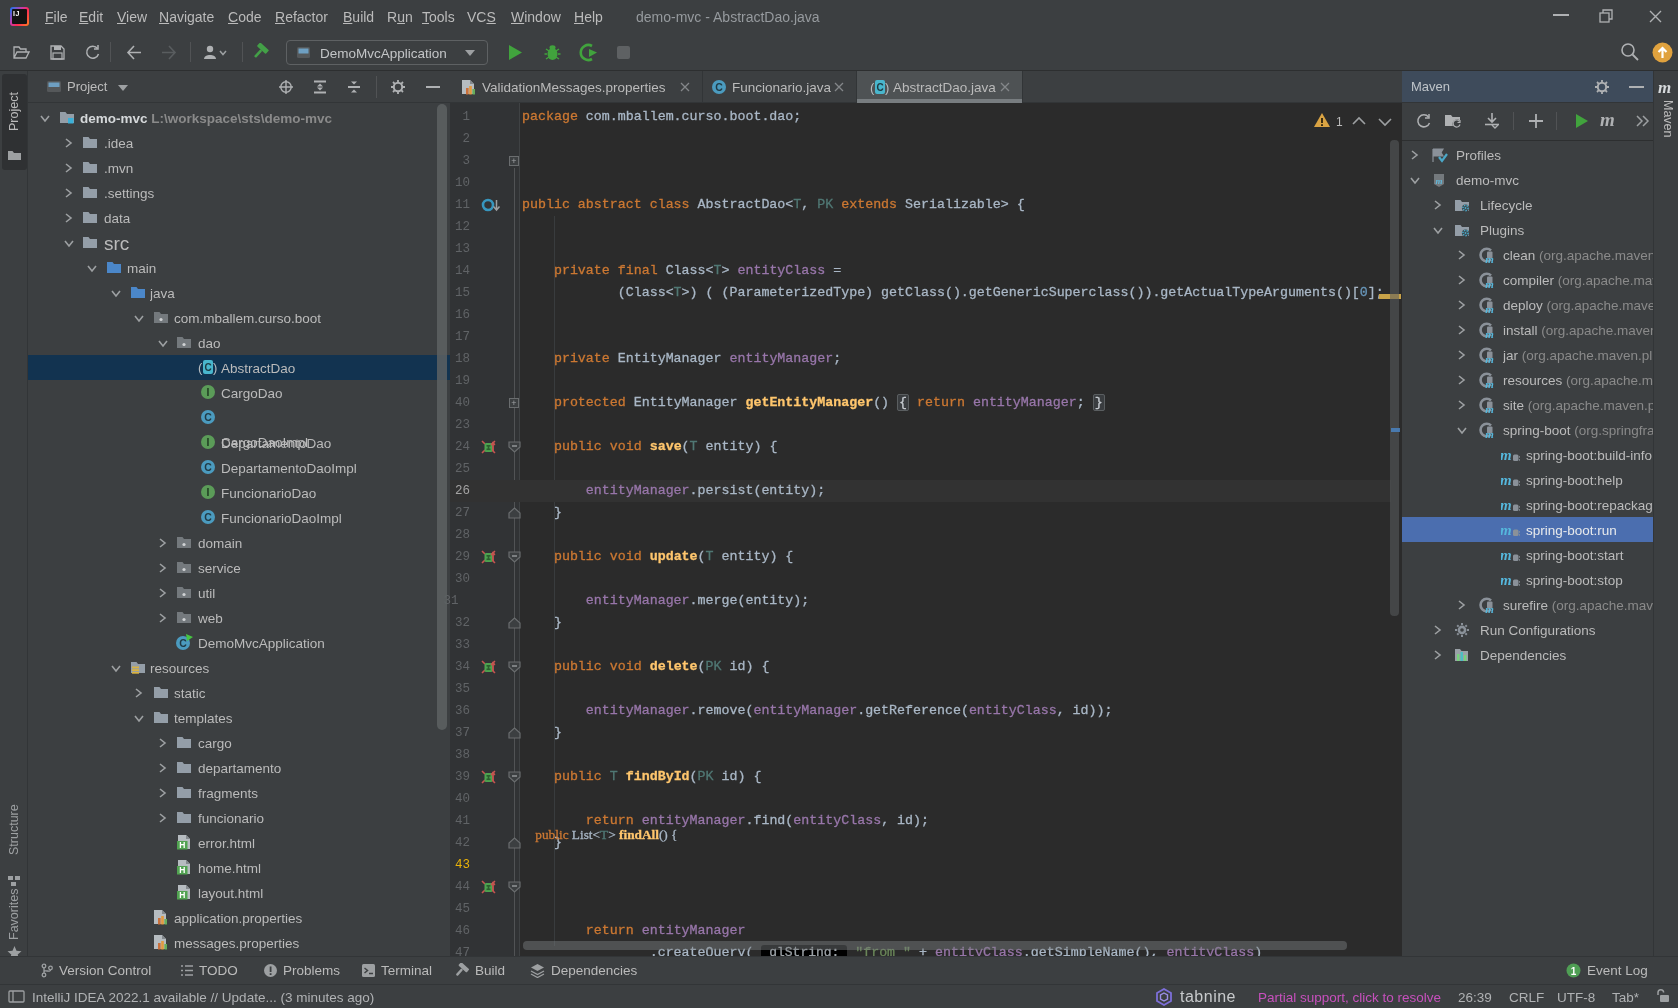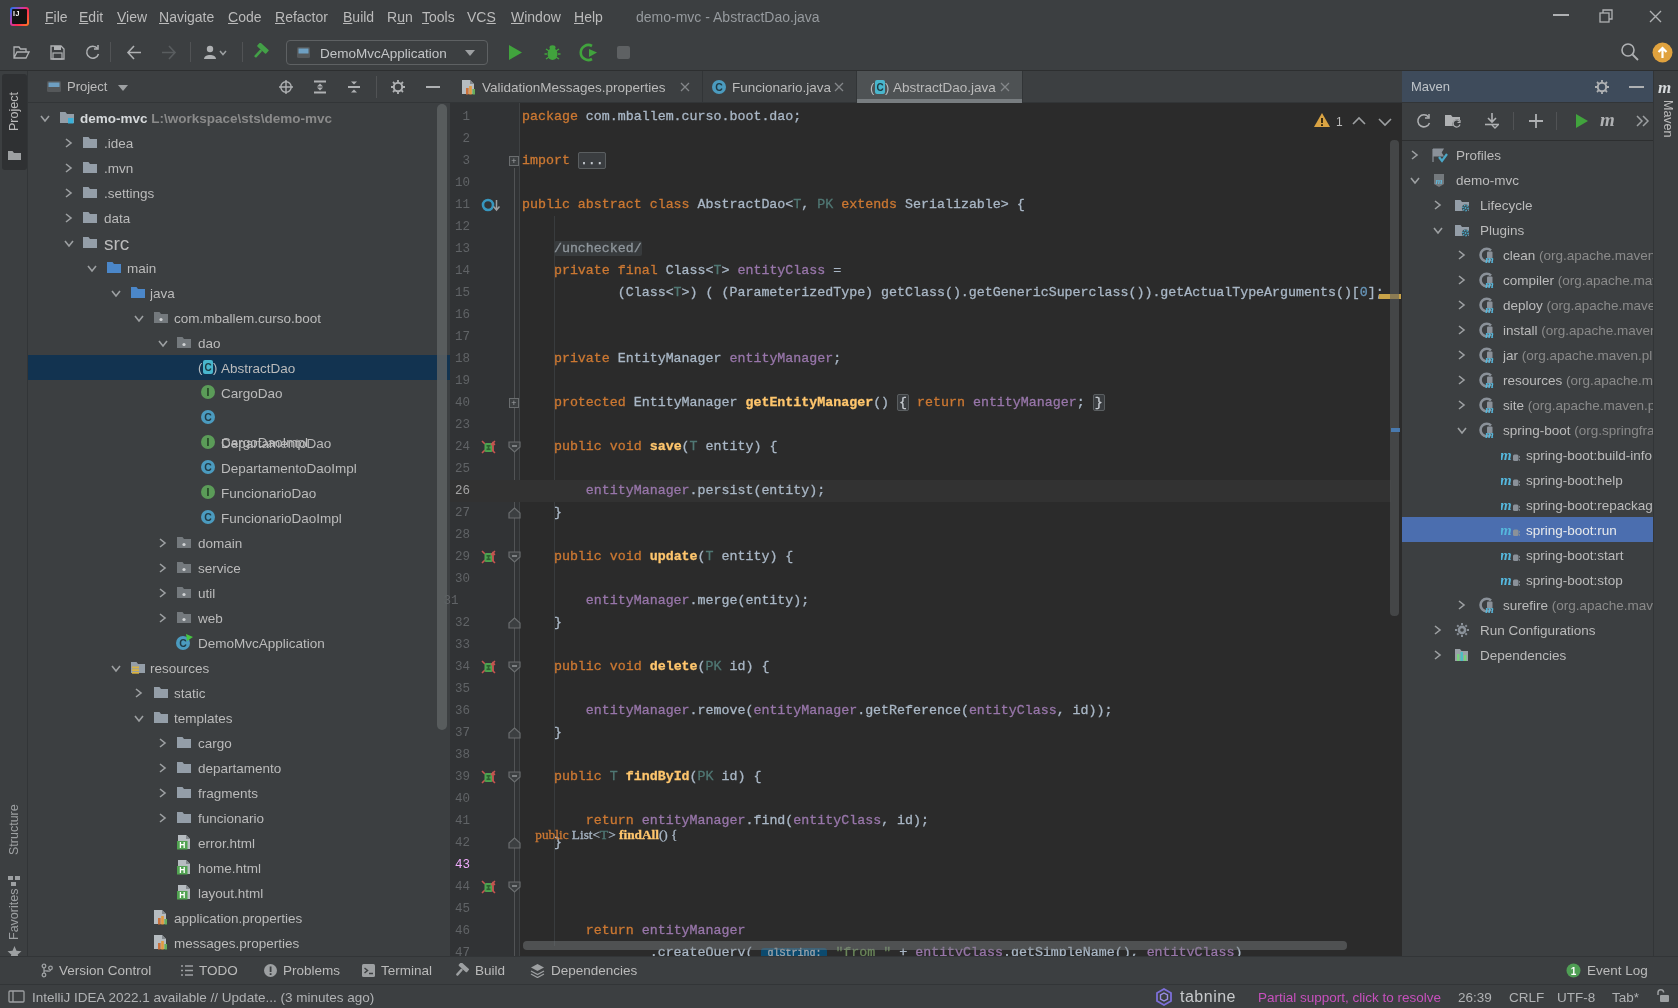--- a/index.html
+++ b/index.html
@@ -3,21 +3,21 @@
 *{margin:0;padding:0;box-sizing:border-box}
 html,body{width:1678px;height:1008px;background:#2b2b2b;overflow:hidden}
 body,div{font-family:"Liberation Sans",sans-serif}
 span{font-family:inherit}
 #root{position:relative;width:1678px;height:1008px;background:#3c3f41;color:#bbbbbb;font-size:13px}
 #root div{position:absolute}
 .k{color:#cc7832}.fd{color:#9876aa}.md{color:#ffc66d;font-weight:bold}.an{color:#bbb529}
 .tp{color:#507874}.nm{color:#6897bb}.st{color:#6a8759}
 .fold{background:#3a3d40;color:#c6cbd0;border:1px solid #5a5e60;border-radius:2px;padding:0 1px}
 .fold2{background:#383b3d;color:#8f969c;border-radius:2px}
-.hint{background:#0c4a6e;color:#9da3a8;border-radius:3px;font-size:10px}
+.hint{background:#000000;color:#9da3a8;border-radius:3px;font-size:13px}
 svg{position:absolute}
 </style></head><body>
 <div id="root">
 <div style="left:0px;top:0px;width:1678px;height:34px;background:#3c3f41"></div>
 <div style="left:10px;top:7px;width:19px;height:19px;background:linear-gradient(125deg,#087cfa 0%,#cc39a4 40%,#fe2857 60%,#fc801d 100%);border-radius:3px"></div>
 <div style="left:12px;top:9px;width:15px;height:15px;background:#131313;border-radius:1px"></div>
 <div style="left:13px;top:10px;width:12px;height:7px;color:#fff;font-size:7px;font-weight:bold;letter-spacing:0.5px;line-height:7px">IJ</div>
 <div style="left:45px;top:8px;width:60px;height:18px;font-size:14px;color:#bbbbbb;line-height:18px"><span style="text-decoration:underline">F</span>ile</div>
 <div style="left:79px;top:8px;width:60px;height:18px;font-size:14px;color:#bbbbbb;line-height:18px"><span style="text-decoration:underline">E</span>dit</div>
 <div style="left:117px;top:8px;width:60px;height:18px;font-size:14px;color:#bbbbbb;line-height:18px"><span style="text-decoration:underline">V</span>iew</div>
@@ -438,27 +438,25 @@
 <div style="left:1022px;top:71px;width:1px;height:32px;background:#323537"></div>
 <div style="left:450px;top:103px;width:69px;height:853px;background:#313335"></div>
 <div style="left:519px;top:103px;width:1px;height:853px;background:#3f4244"></div>
 <div style="left:514px;top:168px;width:1px;height:788px;background:#515355"></div>
 <div style="left:554px;top:216px;width:1px;height:730px;background:#393c3e"></div>
 <div style="left:450px;top:480px;width:941px;height:22px;background:#323232"></div>
 <div style="left:432px;top:106px;width:38px;height:22px;line-height:22px;font-family:'Liberation Mono',monospace;font-size:12.5px;color:#606366;text-align:right;overflow:hidden">1</div>
 <div style="left:522px;top:106px;width:869px;height:22px;line-height:22px;white-space:pre;font-family:'Liberation Mono',monospace;font-size:13.3px;color:#a9b7c6;overflow:hidden;-webkit-text-stroke:0.3px"><span class="k">package</span> com.mballem.curso.boot.dao;</div>
 <div style="left:432px;top:128px;width:38px;height:22px;line-height:22px;font-family:'Liberation Mono',monospace;font-size:12.5px;color:#606366;text-align:right;overflow:hidden">2</div>
 <div style="left:432px;top:150px;width:38px;height:22px;line-height:22px;font-family:'Liberation Mono',monospace;font-size:12.5px;color:#606366;text-align:right;overflow:hidden">3</div>
-<div style="left:522px;top:150px;width:869px;height:22px;line-height:22px;white-space:pre;font-family:'Liberation Mono',monospace;font-size:13.3px;color:#a9b7c6;overflow:hidden;-webkit-text-stroke:0.3px"><span class="k">import</span> <span class="fold">...</span></div>
 <div style="left:432px;top:172px;width:38px;height:22px;line-height:22px;font-family:'Liberation Mono',monospace;font-size:12.5px;color:#606366;text-align:right;overflow:hidden">10</div>
 <div style="left:432px;top:194px;width:38px;height:22px;line-height:22px;font-family:'Liberation Mono',monospace;font-size:12.5px;color:#606366;text-align:right;overflow:hidden">11</div>
 <div style="left:522px;top:194px;width:869px;height:22px;line-height:22px;white-space:pre;font-family:'Liberation Mono',monospace;font-size:13.3px;color:#a9b7c6;overflow:hidden;-webkit-text-stroke:0.3px"><span class="k">public abstract class</span> AbstractDao&lt;<span class="tp">T</span>, <span class="tp">PK</span> <span class="k">extends</span> Serializable&gt; {</div>
 <div style="left:432px;top:216px;width:38px;height:22px;line-height:22px;font-family:'Liberation Mono',monospace;font-size:12.5px;color:#606366;text-align:right;overflow:hidden">12</div>
 <div style="left:432px;top:238px;width:38px;height:22px;line-height:22px;font-family:'Liberation Mono',monospace;font-size:12.5px;color:#606366;text-align:right;overflow:hidden">13</div>
-<div style="left:522px;top:238px;width:869px;height:22px;line-height:22px;white-space:pre;font-family:'Liberation Mono',monospace;font-size:13.3px;color:#a9b7c6;overflow:hidden;-webkit-text-stroke:0.3px">    <span class="fold2">/unchecked/</span></div>
 <div style="left:432px;top:260px;width:38px;height:22px;line-height:22px;font-family:'Liberation Mono',monospace;font-size:12.5px;color:#606366;text-align:right;overflow:hidden">14</div>
 <div style="left:522px;top:260px;width:869px;height:22px;line-height:22px;white-space:pre;font-family:'Liberation Mono',monospace;font-size:13.3px;color:#a9b7c6;overflow:hidden;-webkit-text-stroke:0.3px">    <span class="k">private final</span> Class&lt;<span class="tp">T</span>&gt; <span class="fd">entityClass</span> =</div>
 <div style="left:432px;top:282px;width:38px;height:22px;line-height:22px;font-family:'Liberation Mono',monospace;font-size:12.5px;color:#606366;text-align:right;overflow:hidden">15</div>
 <div style="left:522px;top:282px;width:869px;height:22px;line-height:22px;white-space:pre;font-family:'Liberation Mono',monospace;font-size:13.3px;color:#a9b7c6;overflow:hidden;-webkit-text-stroke:0.3px">            (Class&lt;<span class="tp">T</span>&gt;) ( (ParameterizedType) getClass().getGenericSuperclass()).getActualTypeArguments()[<span class="nm">0</span>];</div>
 <div style="left:432px;top:304px;width:38px;height:22px;line-height:22px;font-family:'Liberation Mono',monospace;font-size:12.5px;color:#606366;text-align:right;overflow:hidden">16</div>
 <div style="left:432px;top:326px;width:38px;height:22px;line-height:22px;font-family:'Liberation Mono',monospace;font-size:12.5px;color:#606366;text-align:right;overflow:hidden">17</div>
 <div style="left:432px;top:348px;width:38px;height:22px;line-height:22px;font-family:'Liberation Mono',monospace;font-size:12.5px;color:#606366;text-align:right;overflow:hidden">18</div>
 <div style="left:522px;top:348px;width:869px;height:22px;line-height:22px;white-space:pre;font-family:'Liberation Mono',monospace;font-size:13.3px;color:#a9b7c6;overflow:hidden;-webkit-text-stroke:0.3px">    <span class="k">private</span> EntityManager <span class="fd">entityManager</span>;</div>
 <div style="left:432px;top:370px;width:38px;height:22px;line-height:22px;font-family:'Liberation Mono',monospace;font-size:12.5px;color:#606366;text-align:right;overflow:hidden">19</div>
 <div style="left:432px;top:392px;width:38px;height:22px;line-height:22px;font-family:'Liberation Mono',monospace;font-size:12.5px;color:#606366;text-align:right;overflow:hidden">40</div>
@@ -488,21 +486,21 @@
 <div style="left:432px;top:722px;width:38px;height:22px;line-height:22px;font-family:'Liberation Mono',monospace;font-size:12.5px;color:#606366;text-align:right;overflow:hidden">37</div>
 <div style="left:522px;top:722px;width:869px;height:22px;line-height:22px;white-space:pre;font-family:'Liberation Mono',monospace;font-size:13.3px;color:#a9b7c6;overflow:hidden;-webkit-text-stroke:0.3px">    }</div>
 <div style="left:432px;top:744px;width:38px;height:22px;line-height:22px;font-family:'Liberation Mono',monospace;font-size:12.5px;color:#606366;text-align:right;overflow:hidden">38</div>
 <div style="left:432px;top:766px;width:38px;height:22px;line-height:22px;font-family:'Liberation Mono',monospace;font-size:12.5px;color:#606366;text-align:right;overflow:hidden">39</div>
 <div style="left:522px;top:766px;width:869px;height:22px;line-height:22px;white-space:pre;font-family:'Liberation Mono',monospace;font-size:13.3px;color:#a9b7c6;overflow:hidden;-webkit-text-stroke:0.3px">    <span class="k">public</span> <span class="tp">T</span> <span class="md">findById</span>(<span class="tp">PK</span> id) {</div>
 <div style="left:432px;top:788px;width:38px;height:22px;line-height:22px;font-family:'Liberation Mono',monospace;font-size:12.5px;color:#606366;text-align:right;overflow:hidden">40</div>
 <div style="left:432px;top:810px;width:38px;height:22px;line-height:22px;font-family:'Liberation Mono',monospace;font-size:12.5px;color:#606366;text-align:right;overflow:hidden">41</div>
 <div style="left:522px;top:810px;width:869px;height:22px;line-height:22px;white-space:pre;font-family:'Liberation Mono',monospace;font-size:13.3px;color:#a9b7c6;overflow:hidden;-webkit-text-stroke:0.3px">        <span class="k">return</span> <span class="fd">entityManager</span>.find(<span class="fd">entityClass</span>, id);</div>
 <div style="left:432px;top:832px;width:38px;height:22px;line-height:22px;font-family:'Liberation Mono',monospace;font-size:12.5px;color:#606366;text-align:right;overflow:hidden">42</div>
 <div style="left:522px;top:832px;width:869px;height:22px;line-height:22px;white-space:pre;font-family:'Liberation Mono',monospace;font-size:13.3px;color:#a9b7c6;overflow:hidden;-webkit-text-stroke:0.3px">    }</div>
-<div style="left:432px;top:854px;width:38px;height:22px;line-height:22px;font-family:'Liberation Mono',monospace;font-size:12.5px;color:#f0abfc;text-align:right;overflow:hidden">43</div>
+<div style="left:432px;top:854px;width:38px;height:22px;line-height:22px;font-family:'Liberation Mono',monospace;font-size:12.5px;color:#eab308;text-align:right;overflow:hidden">43</div>
 <div style="left:432px;top:876px;width:38px;height:22px;line-height:22px;font-family:'Liberation Mono',monospace;font-size:12.5px;color:#606366;text-align:right;overflow:hidden">44</div>
 <div style="left:522px;top:824px;width:869px;height:22px;line-height:22px;white-space:pre;font-family:Liberation Serif, serif;font-size:13.3px;color:#a9b7c6;overflow:hidden;-webkit-text-stroke:0.3px">    <span class="k">public</span> List&lt;<span class="tp">T</span>&gt; <span class="md">findAll</span>() {</div>
 <div style="left:432px;top:898px;width:38px;height:22px;line-height:22px;font-family:'Liberation Mono',monospace;font-size:12.5px;color:#606366;text-align:right;overflow:hidden">45</div>
 <div style="left:432px;top:920px;width:38px;height:22px;line-height:22px;font-family:'Liberation Mono',monospace;font-size:12.5px;color:#606366;text-align:right;overflow:hidden">46</div>
 <div style="left:522px;top:920px;width:869px;height:22px;line-height:22px;white-space:pre;font-family:'Liberation Mono',monospace;font-size:13.3px;color:#a9b7c6;overflow:hidden;-webkit-text-stroke:0.3px">        <span class="k">return</span> <span class="fd">entityManager</span></div>
 <div style="left:432px;top:942px;width:38px;height:14px;line-height:22px;font-family:'Liberation Mono',monospace;font-size:12.5px;color:#606366;text-align:right;overflow:hidden">47</div>
 <div style="left:522px;top:942px;width:869px;height:14px;line-height:22px;white-space:pre;font-family:'Liberation Mono',monospace;font-size:13.3px;color:#a9b7c6;overflow:hidden;-webkit-text-stroke:0.3px">                .createQuery( <span class="hint">&nbsp;qlString:&nbsp;</span> <span class="st">"from "</span> + <span class="fd">entityClass</span>.getSimpleName(), <span class="fd">entityClass</span>)</div>
 <svg style="left:481px;top:197px" width="20" height="17">
       <circle cx="7" cy="8" r="5" fill="none" stroke="#3796be" stroke-width="2.6"></circle>
       <path d="M15.5,3 V12 M12.5,9.5 L15.5,13 L18.5,9.5" fill="none" stroke="#9da0a2" stroke-width="1.5"></path>

